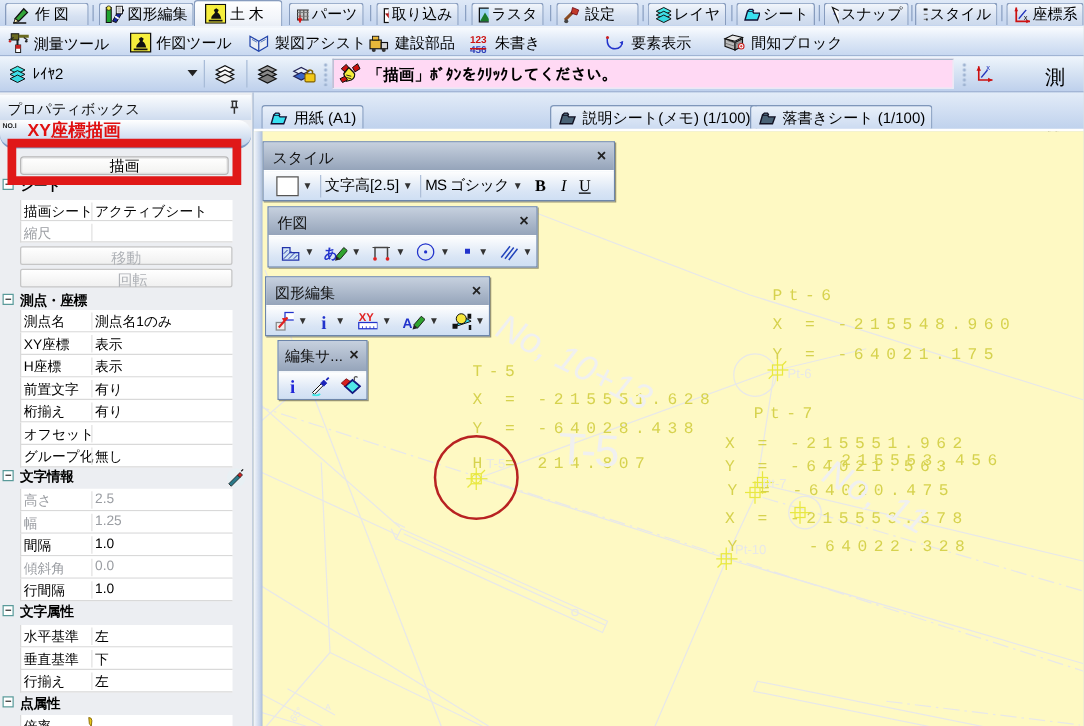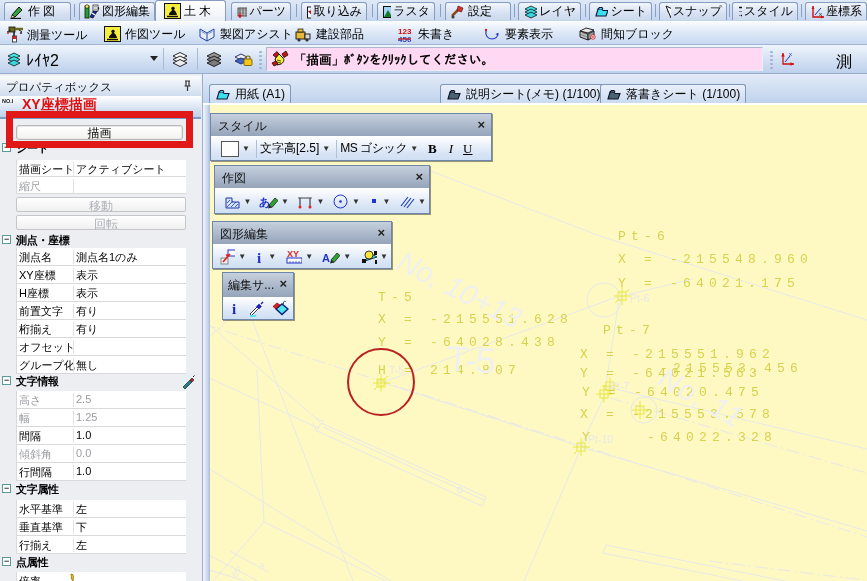--- a/index.html
+++ b/index.html
@@ -11,21 +11,21 @@
 .tab1 { position:absolute; top:2px; height:18px; border:1px solid #879cbe; border-bottom:none; border-radius:3px 3px 0 0; background:linear-gradient(#f2f6fb,#d6e1f2 60%,#ccd9ec); font-size:12px; color:#000; display:flex; align-items:center; padding:0 4px; white-space:nowrap; }
 .tab1.act { top:0; height:21px; background:linear-gradient(#ffffff,#f2f5fa 70%,#e9eef6); z-index:2; }
 .sep1 { position:absolute; top:4px; height:13px; width:1px; background:#8aa0c2; }
 #row2 { left:0; top:21px; width:867px; height:24px; background:linear-gradient(#f8fbfe,#dfe9f7 45%,#c8d8f0); border-top:1px solid #fff; border-bottom:1px solid #a0b4d4; }
 .btn2 { position:absolute; top:2px; height:20px; display:flex; align-items:center; font-size:12px; color:#000; white-space:nowrap; }
 #row3 { left:0; top:45px; width:867px; height:29px; background:linear-gradient(#eff5fc,#d5e2f3 50%,#bed0ec); border-bottom:1px solid #96abce; }
 .grip { position:absolute; width:3px; top:5px; height:19px; background-image:radial-gradient(circle at 1.5px 2px,#9fb4d2 1px, transparent 1.5px); background-size:3px 4px; }
 
 #lpanel { left:0; top:74px; width:203px; height:507px; background:#eceef2; border-right:1px solid #9cb0cc; }
 #ptitle { left:0; top:2px; width:201px; height:20px; background:linear-gradient(#fafcfe,#cfdcef); font-size:11.5px; color:#111; padding:4px 0 0 6px; }
-#psub { left:0; top:22px; width:201px; height:23px; background:linear-gradient(#ffffff,#bdd0ea); border-bottom:2px solid #7c9cc6; }
+#psub { left:0; top:22px; width:201px; height:23px; background:linear-gradient(#ffffff,#bdd0ea); border-bottom:2px solid #7c9cc6;border-radius:11px; }
 .prow { position:absolute; left:16px; width:170px; height:18px; background:#fff; border-bottom:1px solid #d9d9d9; border-left:1px solid #d9d9d9; font-size:11px; }
 .plab { position:absolute; left:2px; top:2px; color:#000; }
 .pval { position:absolute; left:56px; top:2px; color:#000; border-left:1px solid #e2e2e2; padding-left:2px; width:112px; height:14px; }
 .phdr { position:absolute; left:0; width:201px; height:15px; font-size:11px; font-weight:bold; color:#000; letter-spacing:-0.3px; }
 .pbox { position:absolute; left:2px; width:9px; height:9px; top:2px; border:1px solid #5a9a9a; background:#fff; font-size:9px; line-height:7px; text-align:center; color:#333; }
 .gray { color:#9a9da2; }
 .pbtn { position:absolute; left:16px; width:170px; height:15px; background:linear-gradient(#ffffff,#f0f0f0); border:1px solid #c6c6c6; border-radius:2px; text-align:center; font-size:12px; color:#aeb1b6; padding-top:0px; }
 
 #sheetbar { left:203px; top:74px; width:664px; height:31px; background:linear-gradient(#e3ecf8,#bdd0ec); }
 .stab { position:absolute; top:10px; height:19px; border:1px solid #7f97ba; border-bottom:none; border-radius:3px 3px 0 0; background:linear-gradient(#e9f0f9,#ccdbf1); font-size:12px; display:flex; align-items:center; padding:0 5px; white-space:nowrap; }
@@ -173,21 +173,21 @@
 製図アシスト</div>
 <div class="btn2" style="left:294px;">
 <svg width="19" height="16" style="margin-right:3px">
         <rect x="2" y="6" width="9" height="7" fill="#e8b83a" stroke="#111" stroke-width=".9"></rect>
         <rect x="11" y="8" width="5" height="5" fill="#d8d8d8" stroke="#111" stroke-width=".9"></rect>
         <circle cx="5" cy="14" r="1.6" fill="#333"></circle>
         <circle cx="13" cy="14" r="1.6" fill="#333"></circle>
         <rect x="4" y="3" width="5" height="3" fill="#e8b83a" stroke="#111" stroke-width=".7"></rect>
       </svg>
 建設部品</div>
-<div class="btn2" style="left:397px;">
+<div class="btn2" style="left:375px;">
 <svg width="18" height="17" style="margin-right:3px">
         <text x="1" y="8" font-size="8" font-weight="bold" fill="#cc1111">123</text>
         <text x="1" y="16" font-size="8" font-weight="bold" fill="#3344bb">456</text>
         <path d="M1 13 h13" stroke="#cc1111" stroke-width="1.2"></path>
       </svg>
 朱書き</div>
 <div class="btn2" style="left:483px;">
 <svg width="19" height="16" style="margin-right:3px">
         <path d="M3 4 C2 10 5 13 9 13 C13 13 15 10 15 7" fill="none" stroke="#2233cc" stroke-width="1.2"></path>
         <path d="M15 7 l-2.5 1 2.8 1.8 Z" fill="#2233cc"></path>
@@ -206,21 +206,21 @@
 間知ブロック</div>
 </div>
 
 <div class="abs" id="row3">
 <div style="position:absolute;left:6px;top:6px;">
 <svg width="17" height="16">
         <path d="M2 5 l6-3 6 3 -6 3z" fill="#40e8e8" stroke="#111" stroke-width=".8"></path>
         <path d="M2 8.5 l6-3 6 3 -6 3z" fill="#40e0e8" stroke="#111" stroke-width=".8"></path>
         <path d="M2 12 l6-3 6 3 -6 3z" fill="#38d8e0" stroke="#111" stroke-width=".8"></path>
       </svg></div>
-<div style="position:absolute;left:26px;top:7px;font-size:16px;">ﾚｲﾔ2</div>
+<div style="position:absolute;left:26px;top:7px;font-size:12px;">ﾚｲﾔ2</div>
 <div style="position:absolute;left:150px;top:11px;width:0;height:0;border-left:4px solid transparent;border-right:4px solid transparent;border-top:5px solid #222;"></div>
 <div style="position:absolute;left:163px;top:3px;width:1px;height:22px;background:#a8bcd8;"></div>
 <div style="position:absolute;left:170px;top:5px;">
 <svg width="20" height="18">
         <path d="M3 6 l7-3.5 7 3.5 -7 3.5z" fill="#fff" stroke="#111" stroke-width=".9"></path>
         <path d="M3 9.5 l7-3.5 7 3.5 -7 3.5z" fill="#f4f4f4" stroke="#111" stroke-width=".9"></path>
         <path d="M3 13 l7-3.5 7 3.5 -7 3.5z" fill="#eee" stroke="#111" stroke-width=".9"></path>
       </svg></div>
 <div style="position:absolute;left:197px;top:3px;width:1px;height:22px;background:#a8bcd8;"></div>
 <div style="position:absolute;left:204px;top:5px;">

